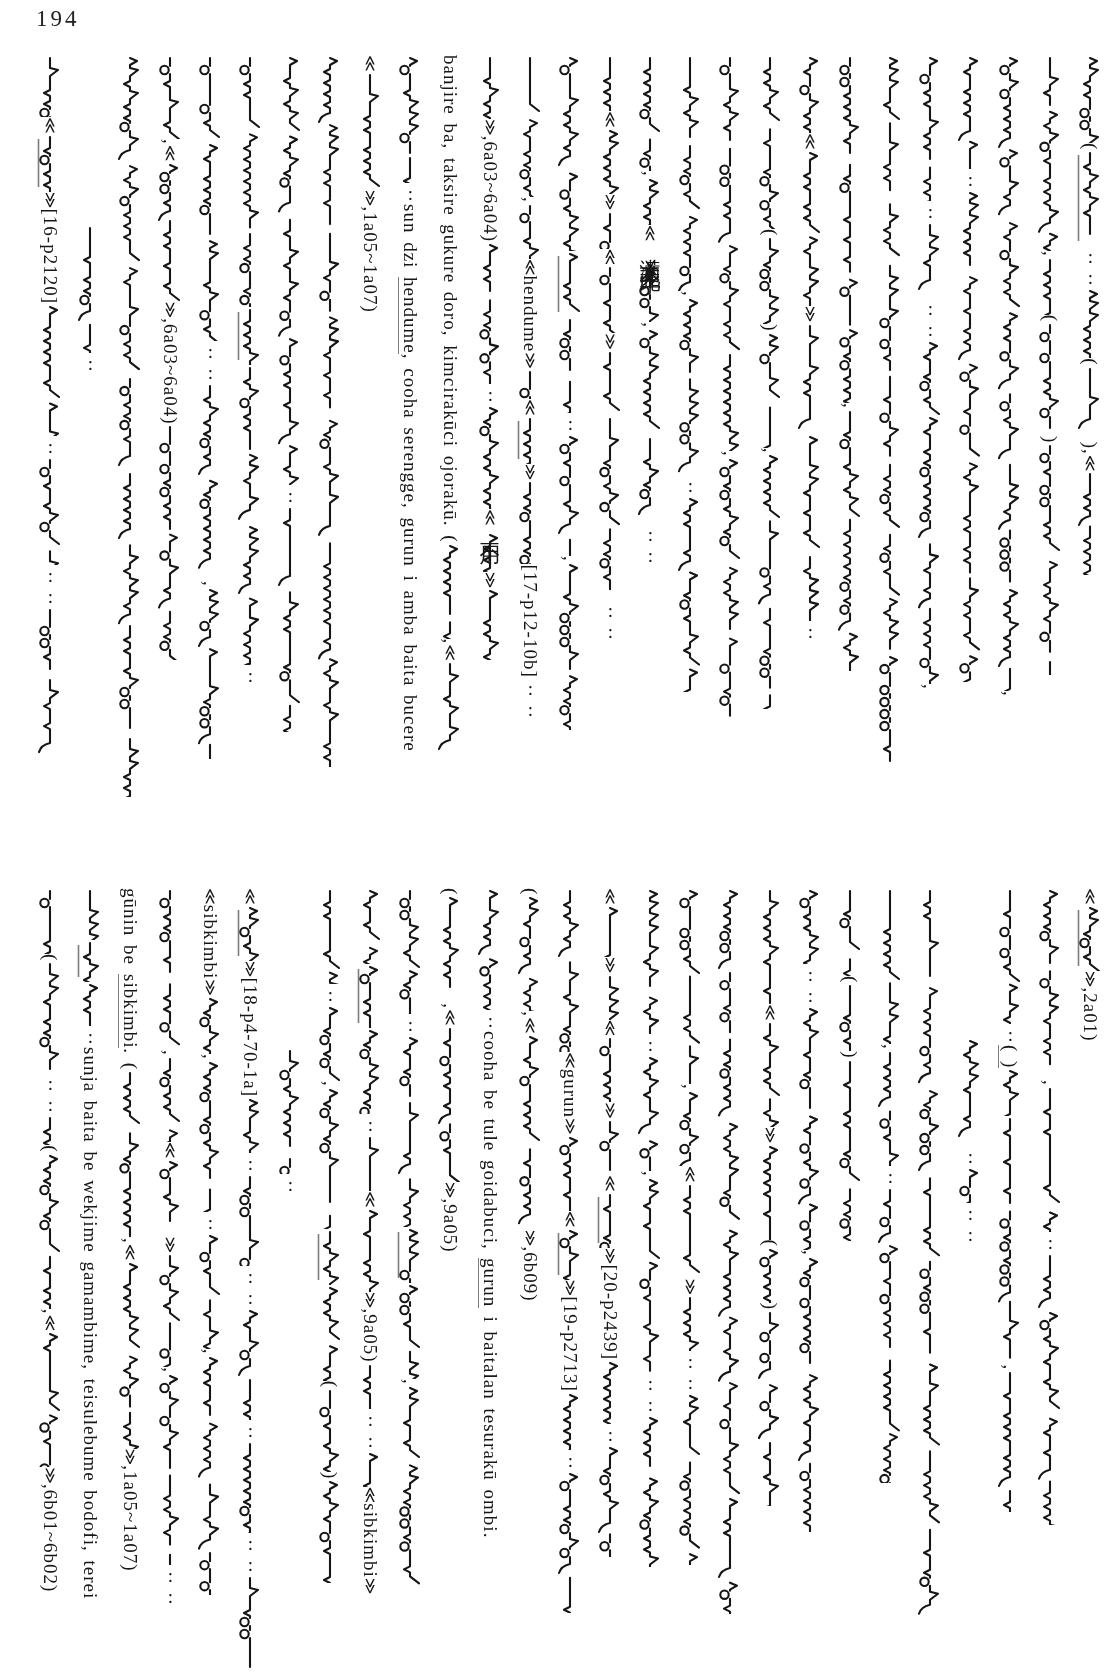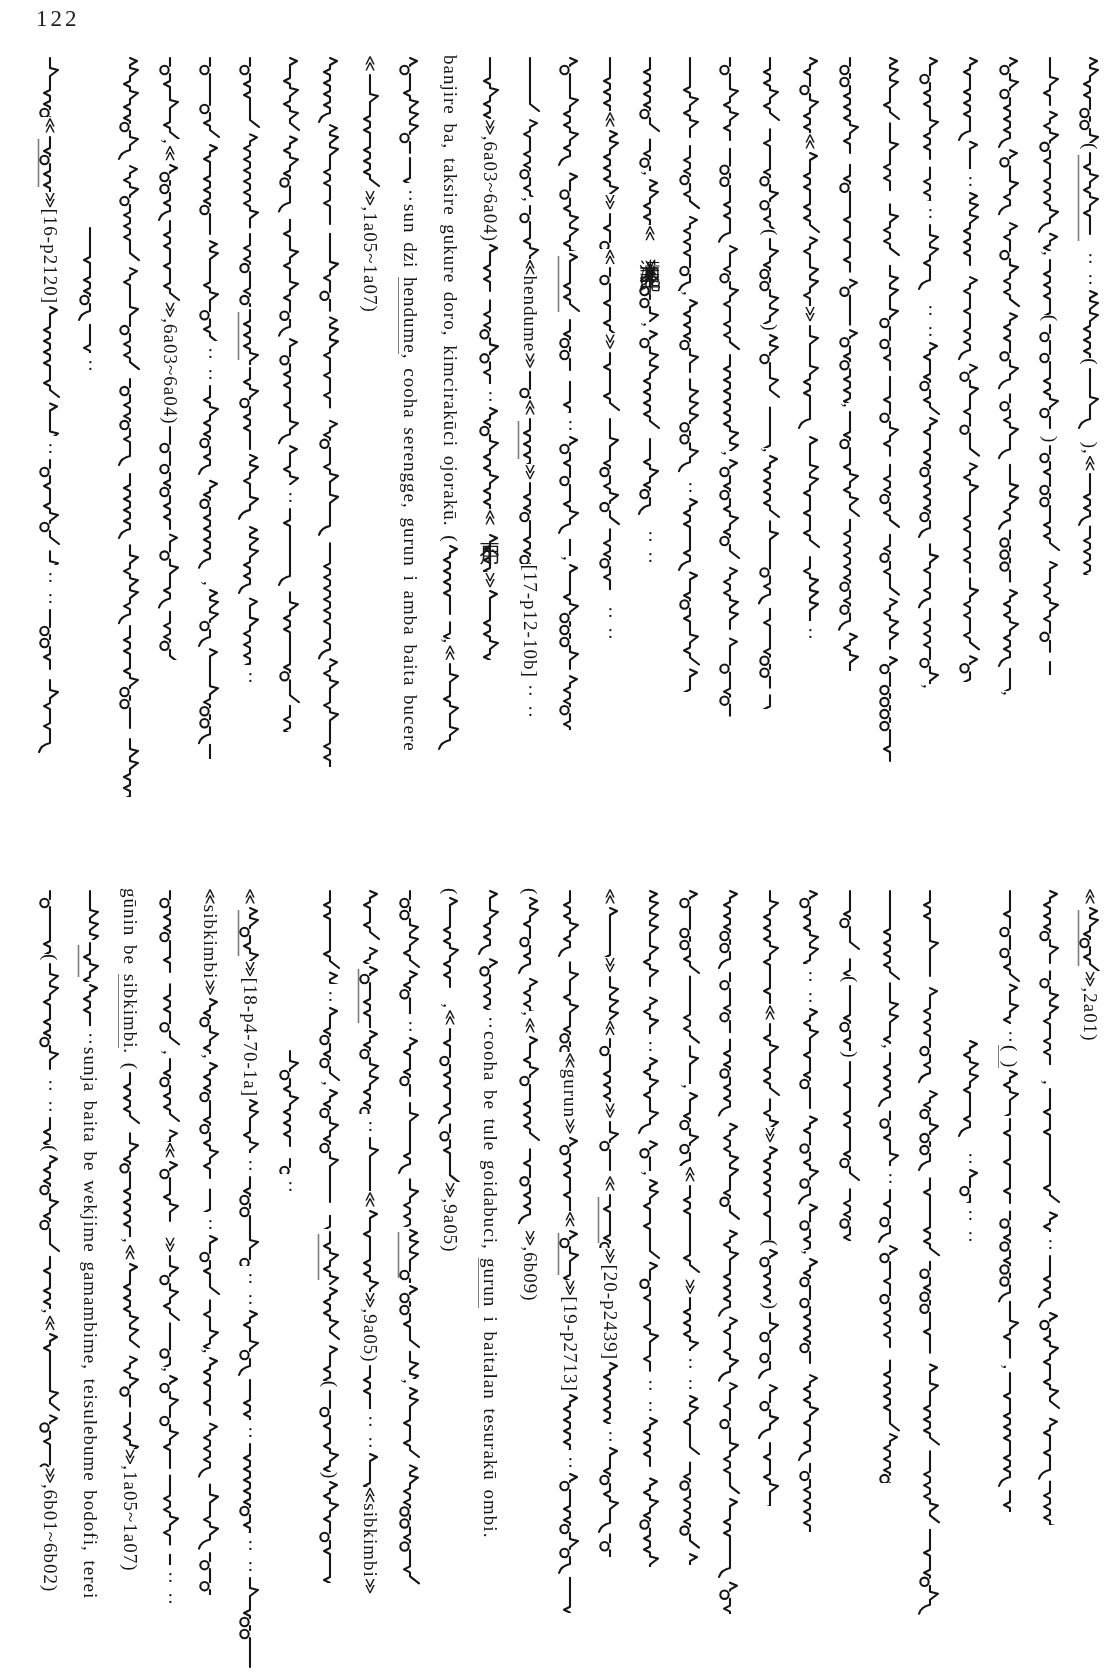--- a/index.html
+++ b/index.html
@@ -16,21 +16,21 @@
   .up{text-orientation:upright;letter-spacing:0;}
   .cjk{text-orientation:upright;font-size:21px;letter-spacing:3px;
        font-family:"DejaVu Sans", sans-serif;}
   .qm{font-size:16px;letter-spacing:0;}
   .ul{border-left:1.6px solid #7d7d7d;padding-left:1px;}
 </style>
 </head>
 <body>
 
 <div class="page">
-  <div class="pageno">122</div>
+  <div class="pageno">194</div>
   <div class="band" id="band-0" style="top: 55px; height: 800px;">
       <div class="col" style="left: 0px; padding-top: 0px;"><span><svg class="scr" width="30" height="62" viewBox="0 0 30 62">
             <g fill="none" stroke="#161616" stroke-width="2.1" stroke-linecap="round" stroke-linejoin="round">
               <path d="M15 3.0 L15 13 l8 2 l-8 6 L15 30 L15 35 l-6 3 l6 3 L15 46 l-6 3 l6 3 L15 54 M15 62 L15 69 q-9 2 -11 9"></path>
               <circle cx="9.5" cy="58" r="4.2"></circle>
             </g>
           </svg></span><span class="lat qm">≪</span><span><svg class="scr" width="30" height="58" viewBox="0 0 30 58">
             <line x1="3.5" y1="5" x2="3.5" y2="53" stroke="#7d7d7d" stroke-width="1.6"></line>
             <g fill="none" stroke="#161616" stroke-width="2.1" stroke-linecap="round" stroke-linejoin="round">
               <path d="M15 3.0 L15 14 l-6 3 l6 3 L15 22 M15 30 L15 37 l-6 3 l6 3 L15 48 l-6 3 l6 3 L15 59 q-9 2 -11 9"></path>

